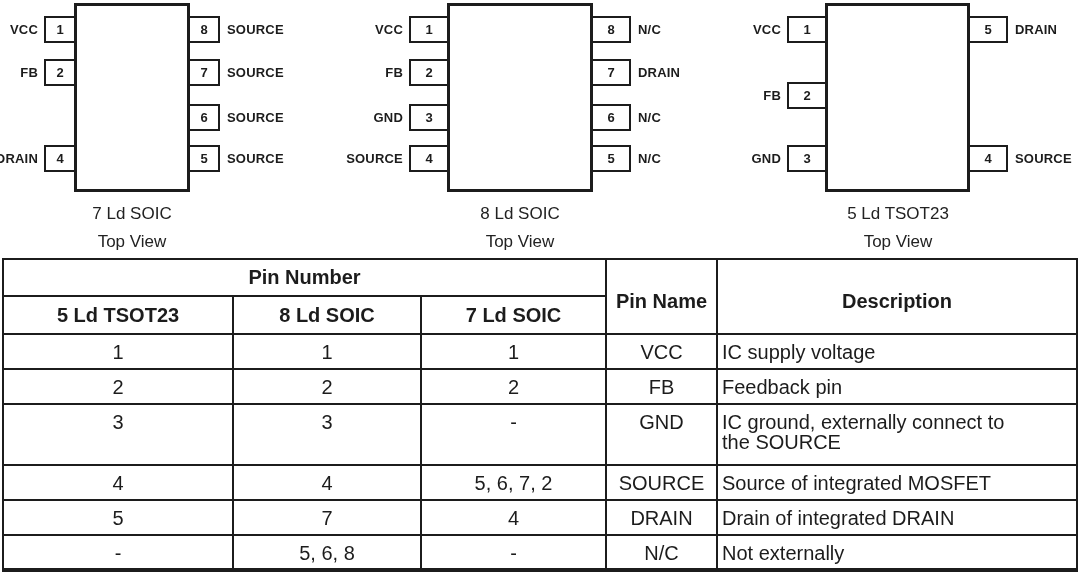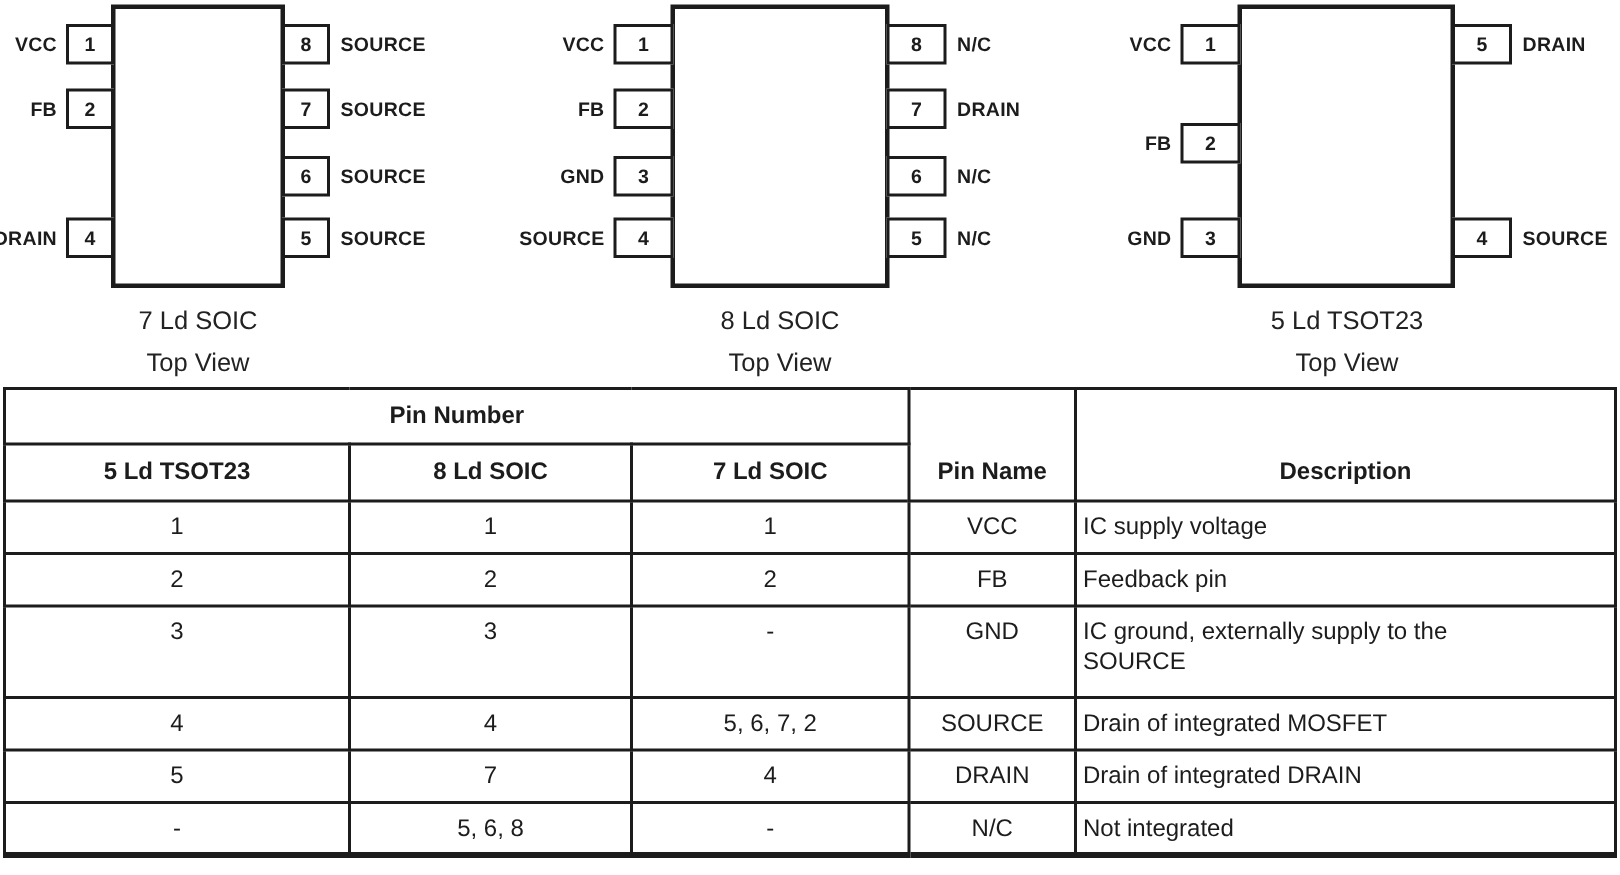--- a/index.html
+++ b/index.html
@@ -59,21 +59,21 @@
   }
 
   
   .pin-table {
     position: absolute;
     left: 2px;
     top: 258px;
     width: 1074px;
     border-collapse: collapse;
     table-layout: fixed;
-    font-size: 16px;
+    font-size: 20px;
     color: #1c1c1c;
   }
   .pin-table th, .pin-table td {
     border: 2px solid #1c1c1c;
     padding: 0;
     background: #fff;
   }
   .pin-table th { font-weight: bold; }
   .pin-table .group-hd {
     height: 35px;
@@ -81,21 +81,21 @@
     vertical-align: middle;
   }
   .pin-table .sub-hd {
     height: 36px;
     text-align: center;
     vertical-align: middle;
   }
   .pin-table .tall-hd {
     text-align: center;
     vertical-align: bottom;
-    padding-bottom: 9px;
+    padding-bottom: 20px;
   }
   .pin-table td {
     text-align: center;
     vertical-align: top;
     padding-top: 7px;
     line-height: 20px;
   }
   .pin-table tr.h35 { height: 35px; }
   .pin-table tr.h61 { height: 61px; }
   .pin-table td.desc {
@@ -259,39 +259,39 @@
         <td>2</td>
         <td>2</td>
         <td>FB</td>
         <td class="desc"><span class="wrap">Feedback pin</span></td>
       </tr>
       <tr class="h61">
         <td>3</td>
         <td>3</td>
         <td>-</td>
         <td>GND</td>
-        <td class="desc"><span class="wrap">IC ground, externally supply to the SOURCE</span></td>
+        <td class="desc"><span class="wrap">IC ground, externally connect to the SOURCE</span></td>
       </tr>
       <tr class="h35">
         <td>4</td>
         <td>4</td>
         <td>5, 6, 7, 2</td>
         <td>SOURCE</td>
-        <td class="desc"><span class="wrap">Drain of integrated MOSFET</span></td>
+        <td class="desc"><span class="wrap">Source of integrated MOSFET</span></td>
       </tr>
       <tr class="h35">
         <td>5</td>
         <td>7</td>
         <td>4</td>
         <td>DRAIN</td>
         <td class="desc"><span class="wrap">Drain of integrated DRAIN</span></td>
       </tr>
       <tr class="h35 last">
         <td>-</td>
         <td>5, 6, 8</td>
         <td>-</td>
         <td>N/C</td>
-        <td class="desc"><span class="wrap">Not integrated</span></td>
+        <td class="desc"><span class="wrap">Not externally</span></td>
       </tr>
     </tbody>
   </table>
 
 </div>
 
 </body></html>

